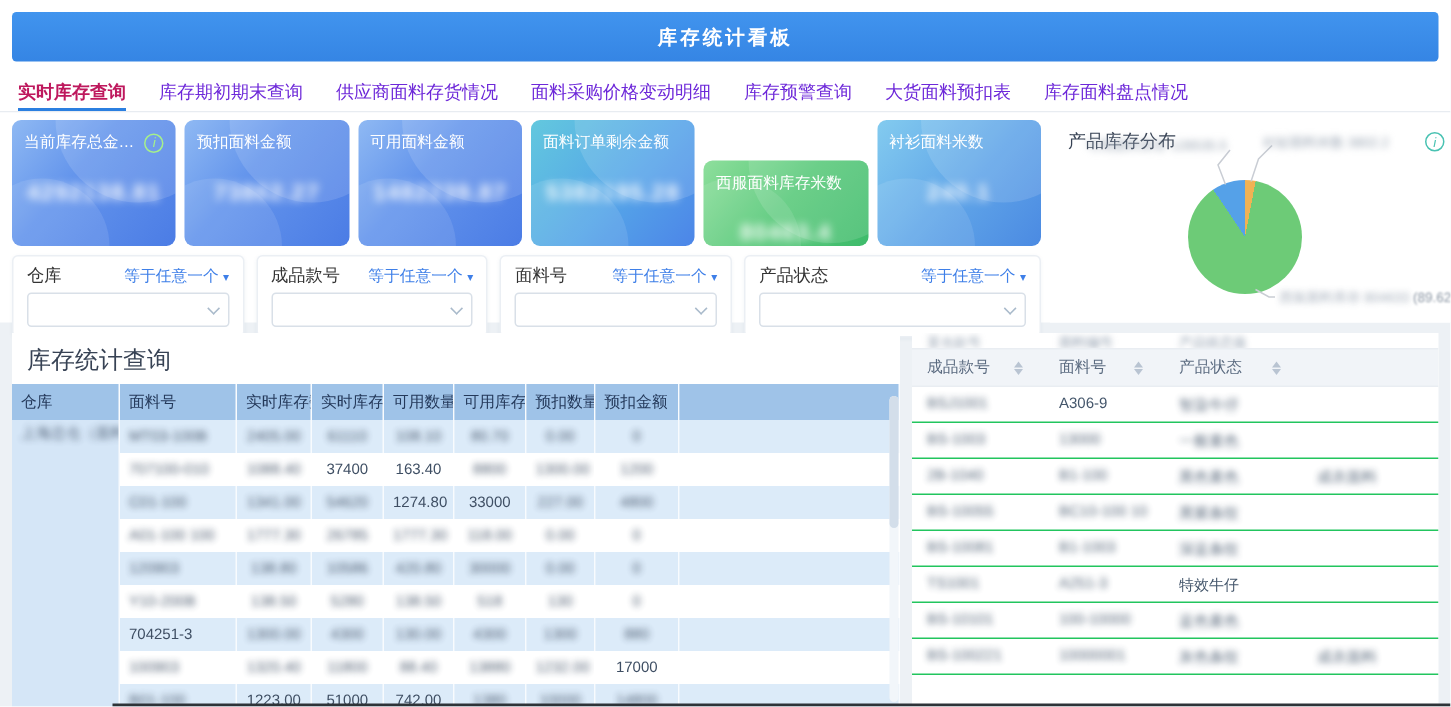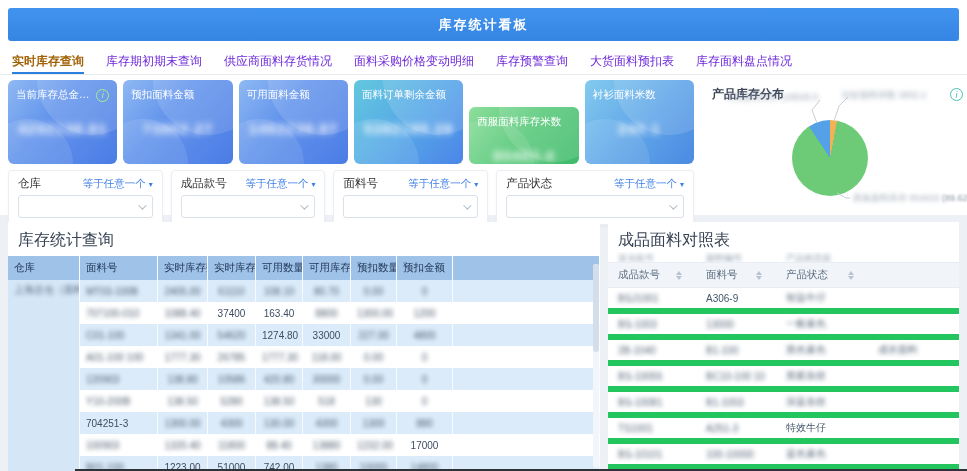--- a/index.html
+++ b/index.html
@@ -11,21 +11,21 @@
   .topbar { margin:8px 8px 0; height:33px; border-radius:3px;
     background:linear-gradient(180deg,#4194EE,#3585E4);
     display:flex; align-items:center; justify-content:center; }
   .topbar-title { color:#fff; font-size:13px; font-weight:bold; letter-spacing:2px; }
 
   
   .tabbar { height:27px; margin-top:7px; padding:0 12px; border-bottom:1px solid #E8ECF1;
     display:flex; gap:22px; align-items:center; }
   .tab { font-size:12px; color:#6d28d9; cursor:pointer; position:relative; height:100%;
     display:flex; align-items:center; white-space:nowrap; }
-  .tab.active { color:#a16207; font-weight:bold; }
+  .tab.active { color:#be185d; font-weight:bold; }
   .tab.active::after { content:""; position:absolute; left:0; right:0; bottom:0;
     height:2px; background:#2B7FE0; }
 
   
   .stats { display:flex; height:140px; padding:5px 0 0 8px; background:#fff; }
   .left-stats { width:686px; display:flex; flex-direction:column; }
   .cards { display:flex; gap:6px; height:84px; }
   .card { flex:1; border-radius:6px; position:relative; overflow:hidden;
     padding:8px 8px 0; color:#fff; }
   .card::before { content:""; position:absolute; width:110px; height:110px; border-radius:50%;
@@ -59,21 +59,21 @@
   .fop { font-size:10.5px; color:#3E7FE8; cursor:pointer; white-space:nowrap; }
   .fop .caret { font-size:8px; }
   .sel { margin-top:4px; height:23px; border:1px solid #D9E0E8; border-radius:3px;
     display:flex; align-items:center; justify-content:flex-end; padding-right:8px;
     cursor:pointer; background:#fff; }
   .chev { width:6px; height:6px; border-right:1.4px solid #A9BACB;
     border-bottom:1.4px solid #A9BACB; transform:rotate(45deg) translateY(-2px); }
 
   
   .pie-panel { flex:1; margin-left:6px; position:relative; background:#fff; }
-  .pie-title { font-size:12px; color:#374254; padding:6px 0 0 12px;font-weight:bold; }
+  .pie-title { font-size:12px; color:#374254; padding:6px 0 0 12px; }
   .pie { position:absolute; left:92px; top:40px; width:76px; height:76px; border-radius:50%; }
   .pie-label { position:absolute; font-size:9px; color:#98A3B1; white-space:nowrap;
     filter:blur(2.4px); }
   .pie-label .pct { filter:blur(0.8px); color:#8B96A4; }
   .pie-lines { position:absolute; left:0; top:0; pointer-events:none; }
 
   
   .tables { display:flex; gap:8px; background:#EDF1F5; padding:7px 8px 0;
     height:256px; }
   .panel { background:#fff; position:relative; overflow:hidden; }
@@ -104,21 +104,21 @@
   .rtab th { background:#F1F4F8; color:#5B6B80; font-size:10.5px; font-weight:normal;
     text-align:left; padding:5px 14px 5px 10px; height:24px;
     border-top:1px solid #E9EDF2; border-bottom:1px solid #E9EDF2; }
   .rtab th .hflex { display:flex; justify-content:space-between; align-items:center; }
   .sort { display:inline-flex; flex-direction:column; gap:1px; cursor:pointer; }
   .sort i { display:block; width:0; height:0; border-left:3px solid transparent;
     border-right:3px solid transparent; }
   .sort i.up { border-bottom:4px solid #B9C4D2; }
   .sort i.dn { border-top:4px solid #B9C4D2; }
   .rtab td { font-size:10px; color:#44566B; padding:3px 10px; height:24px;
-    border-bottom:6px solid #22c55e; white-space:nowrap; overflow:hidden; }
+    border-bottom:1px solid #22c55e; white-space:nowrap; overflow:hidden; }
 
   .bottom-line { position:absolute; left:75px; right:0; bottom:0; height:2px;
     background:#2E3338; z-index:9; }
 </style>
 </head>
 <body>
 
 <div class="topbar">
   <span class="topbar-title">库存统计看板</span>
 </div>
@@ -350,21 +350,20 @@
             <td></td>
           </tr>
         </tbody>
     </table>
     <div class="vscroll">
       <div class="vthumb"></div>
     </div>
   </div>
 
   <div class="panel right">
-    <div class="panel-title" style="padding-bottom:1px;">成品面料对照表</div>
     <div class="peek">
         <span style="width: 88px;">某仓款号</span>
         <span style="width: 80px;">面料编号</span>
         <span style="width: 92px;">产品状态值</span>
       </div>
     <table class="rtab">
       <colgroup>
           <col style="width: 88px;">
           <col style="width: 80px;">
           <col style="width: 92px;">

